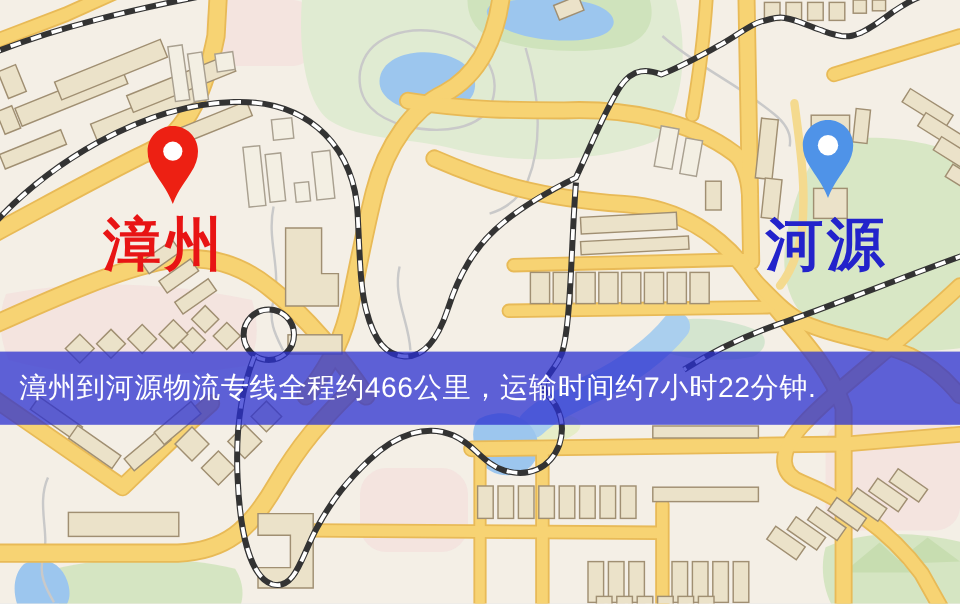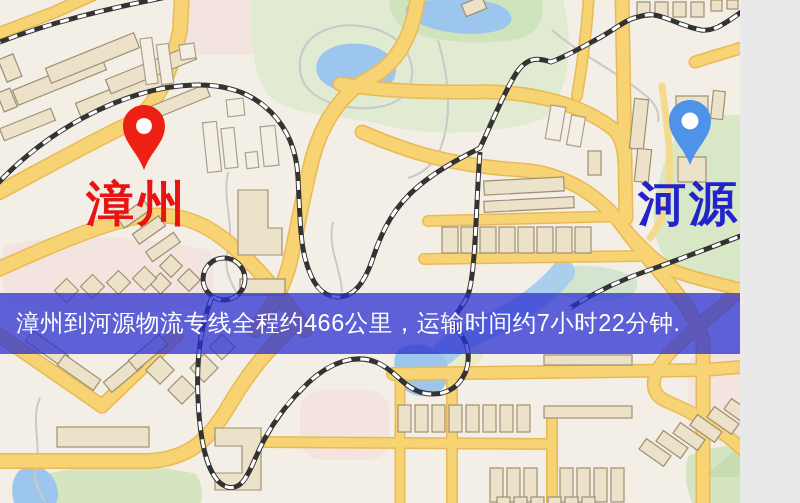--- a/index.html
+++ b/index.html
@@ -1,16 +1,16 @@
 <!DOCTYPE html>
 <html><head>
 <meta charset="utf-8">
 <style>
   html,body{margin:0;padding:0;background:#e9e9e9;}
-  #stage{width:740px;height:503px;position:relative;overflow:hidden;font-family:"Liberation Sans",sans-serif;}
+  #stage{width:800px;height:503px;position:relative;overflow:hidden;font-family:"Liberation Sans",sans-serif;}
   svg{display:block}
   .bld{fill:#ebe2c9;stroke:#a08f72;stroke-width:1.2}
   .bldw{fill:#f3efe3;stroke:#a9a090;stroke-width:1.2}
   .rcase{stroke:#e8ba57;fill:none;stroke-linecap:round;stroke-linejoin:round}
   .rfill{stroke:#f7d373;fill:none;stroke-linecap:round;stroke-linejoin:round}
   .rminor{stroke:#f4da8f;fill:none;stroke-linecap:round}
   .railb{stroke:#333;stroke-width:5;fill:none}
   .railw{stroke:#fff;stroke-width:3.1;fill:none;stroke-dasharray:9 9}
   .stream{stroke:#c9c9c9;stroke-width:2;fill:none}
   .park{stroke:none}

